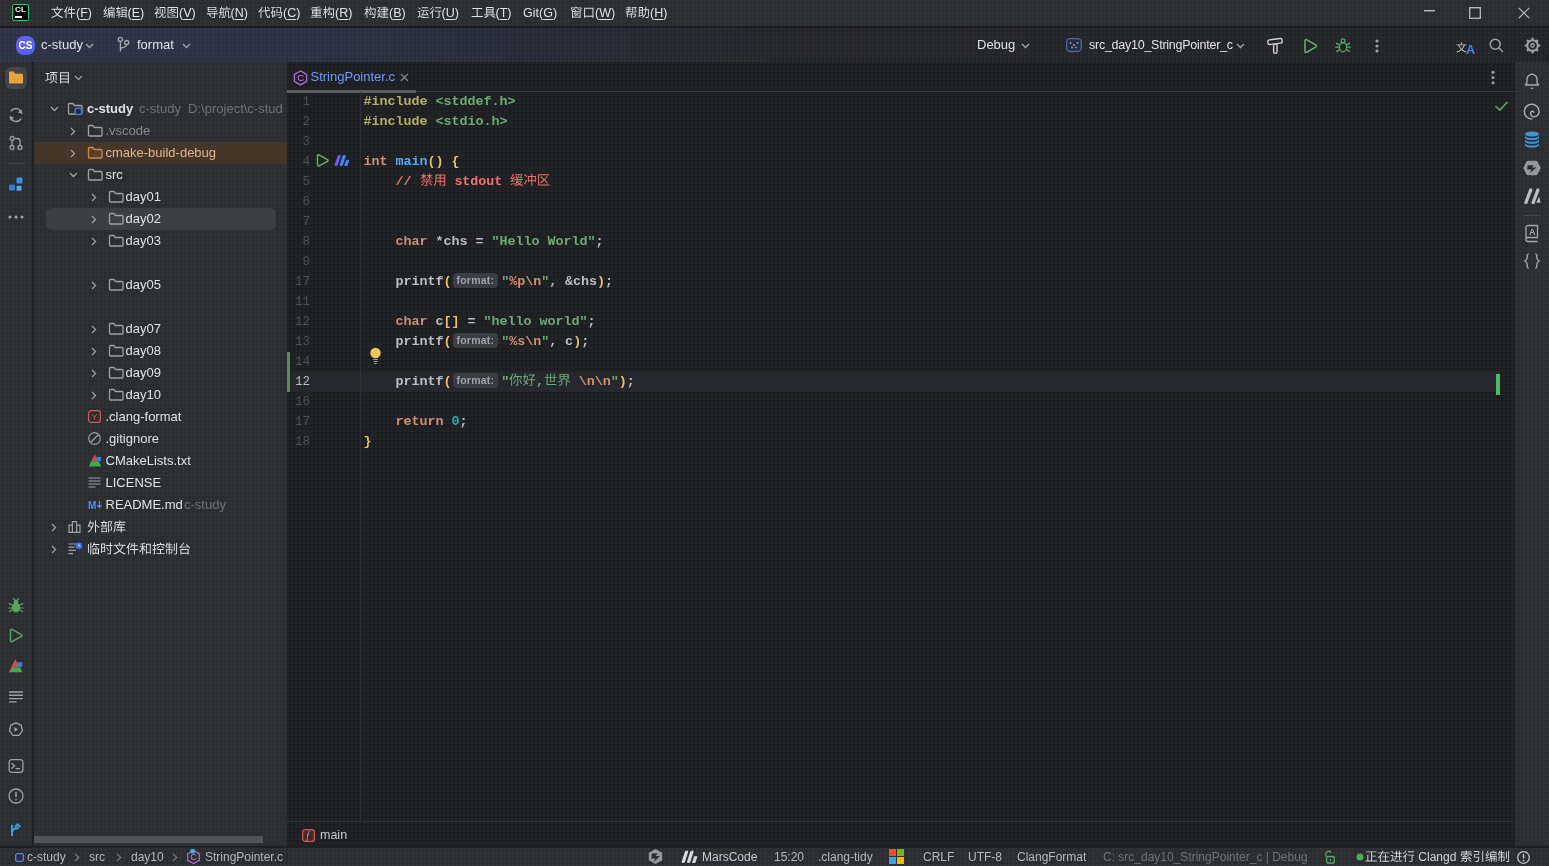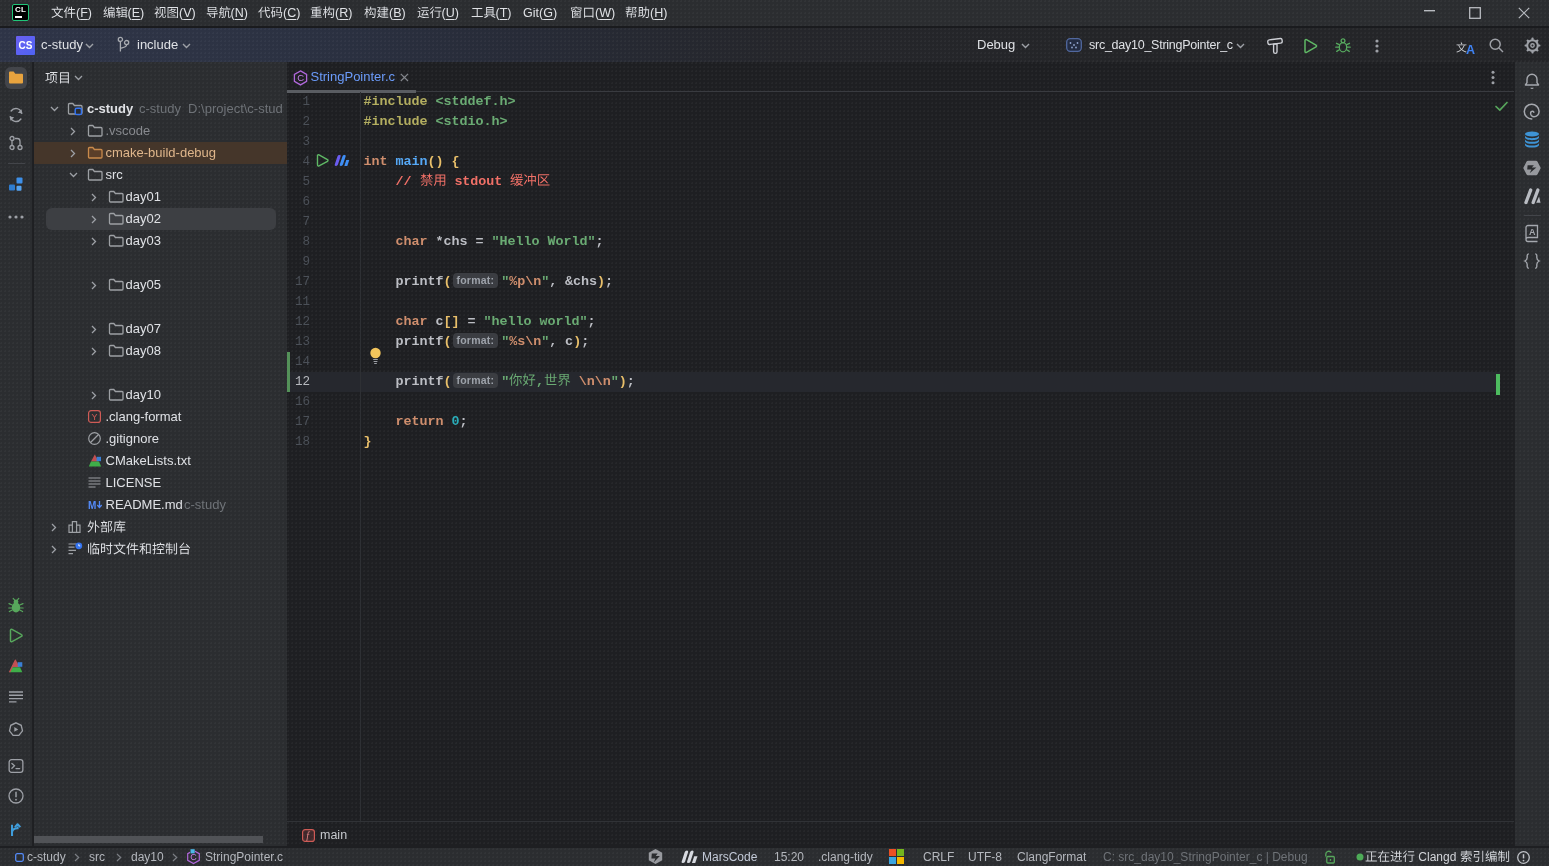--- a/index.html
+++ b/index.html
@@ -9,21 +9,21 @@
 .dots{background-image:var(--dots);background-size:4px 4px}
 
 #titlebar{left:0;top:0;width:1549px;height:26px;background-color:#2b2d30}
 #titlebar .mi{position:absolute;top:0;height:26px;line-height:27px;font-size:12.5px;color:#dfe1e5;white-space:nowrap}
 #titlebar .mi u{text-decoration-thickness:1px;text-underline-offset:2px}
 #cllogo{left:12px;top:4px;width:17px;height:17px;background:#000;border:1.6px solid #20c579;border-radius:2px;color:#fff;font-size:8px;font-weight:bold;text-align:left;line-height:10px;padding-left:2px;letter-spacing:0.3px}
 #cllogo i{display:block;width:6.5px;height:1.7px;background:#fff;margin-top:1px}
 
 #toolbar{left:0;top:26px;width:1549px;height:36px;background-color:#242528;background-image:var(--dots),linear-gradient(90deg,rgba(46,52,71,1) 0px,rgba(45,51,68,1) 200px,rgba(42,48,64,1) 350px,rgba(39,43,55,1) 520px,rgba(37,38,43,1) 780px,rgba(36,37,40,0) 1100px);background-size:4px 4px,auto;border-top:2px solid #1a1b1e}
 #toolbar .t{position:absolute;top:0;height:34px;line-height:34px;font-size:13px;color:#dfe1e5;white-space:nowrap}
-#csbadge{left:16px;top:8px;width:19px;height:19px;border-radius:1px;background:linear-gradient(135deg,#6a60f2,#4e63f3);color:#fff;font-size:10px;font-weight:bold;text-align:center;line-height:19px}
+#csbadge{left:16px;top:8px;width:19px;height:19px;border-radius:8px;background:linear-gradient(135deg,#6a60f2,#4e63f3);color:#fff;font-size:10px;font-weight:bold;text-align:center;line-height:19px}
 
 #lstrip{left:0;top:62px;width:33px;height:784px;background-color:#2b2d30;border-right:1px solid #1f2023}
 #rstrip{left:1514px;top:62px;width:35px;height:784px;background-color:#2b2d30;border-left:1px solid #1f2023}
 .sic{position:absolute;left:50%;transform:translateX(-50%)}
 
 #panel{left:34px;top:62px;width:253px;height:784px;background-color:#2b2d30;overflow:hidden}
 #panel .hdr{position:absolute;left:11px;top:5px;height:22px;line-height:22px;font-size:13px;color:#dfe1e5}
 .trow{position:absolute;left:0;height:22px;width:253px;font-size:13px;color:#dfe1e5;line-height:22px;white-space:nowrap}
 .trow .el{position:absolute;top:0;height:22px;display:flex;align-items:center}
 .grey{color:#6e7277}
@@ -162,21 +162,21 @@
  <span class="t" style="left:41px;font-weight:500">c-study</span>
  <svg class="abs" style="left:85px;top:15px" width="9" height="6">
       <path d="M1 1 L4.5 4.5 L8 1" stroke="#9da0a6" stroke-width="1.4" fill="none"></path>
     </svg>
  <svg class="abs" style="left:117px;top:8px" width="13" height="16" fill="none" stroke="#a8abb1" stroke-width="1.3">
       <circle cx="3.4" cy="3.4" r="2.1"></circle>
       <circle cx="9.6" cy="6.6" r="2.1"></circle>
       <path d="M3.4 5.6 V15.5"></path>
       <path d="M9.6 8.8 c0 2.6-2.6 2.6-6.2 3.4"></path>
     </svg>
- <span class="t" style="left:137px">include</span>
+ <span class="t" style="left:137px">format</span>
  <svg class="abs" style="left:182px;top:15px" width="9" height="6">
       <path d="M1 1 L4.5 4.5 L8 1" stroke="#9da0a6" stroke-width="1.4" fill="none"></path>
     </svg>
 
  <span class="t" style="left:977px">Debug</span>
  <svg class="abs" style="left:1021px;top:15px" width="9" height="6">
       <path d="M1 1 L4.5 4.5 L8 1" stroke="#9da0a6" stroke-width="1.4" fill="none"></path>
     </svg>
  <svg class="abs" style="left:1066px;top:10px" width="16" height="14">
       <rect x="0.7" y="0.7" width="14.6" height="12.6" rx="3.5" fill="#232c42" stroke="#51689f" stroke-width="1.3"></rect>
@@ -427,20 +427,29 @@
       <span class="el" style="left:91.5px;color:#dfe1e5">day07</span>
     </div>
 <div class="trow" style="top:277.5px">
       <svg class="el" style="left:57px;top:7px;height:8px" width="6" height="9">
         <path d="M1 1 L4.5 4.5 L1 8" stroke="#9da0a6" stroke-width="1.3" fill="none"></path>
       </svg>
       <svg class="el" style="left:75px;top:4px" width="14.5" height="13">
         <path d="M0.5 2.5 a1 1 0 0 1 1-1 h3.3 l1.6 2 h6.6 a1 1 0 0 1 1 1 V11 a1 1 0 0 1-1 1 h-11.5 a1 1 0 0 1-1-1 Z" fill="none" stroke="#9da0a4" stroke-width="1.3"></path>
       </svg>
       <span class="el" style="left:91.5px;color:#dfe1e5">day08</span>
+    </div>
+<div class="trow" style="top:299.5px">
+      <svg class="el" style="left:57px;top:7px;height:8px" width="6" height="9">
+        <path d="M1 1 L4.5 4.5 L1 8" stroke="#9da0a6" stroke-width="1.3" fill="none"></path>
+      </svg>
+      <svg class="el" style="left:75px;top:4px" width="14.5" height="13">
+        <path d="M0.5 2.5 a1 1 0 0 1 1-1 h3.3 l1.6 2 h6.6 a1 1 0 0 1 1 1 V11 a1 1 0 0 1-1 1 h-11.5 a1 1 0 0 1-1-1 Z" fill="none" stroke="#9da0a4" stroke-width="1.3"></path>
+      </svg>
+      <span class="el" style="left:91.5px;color:#dfe1e5">day09</span>
     </div>
 <div class="trow" style="top:321.5px">
       <svg class="el" style="left:57px;top:7px;height:8px" width="6" height="9">
         <path d="M1 1 L4.5 4.5 L1 8" stroke="#9da0a6" stroke-width="1.3" fill="none"></path>
       </svg>
       <svg class="el" style="left:75px;top:4px" width="14.5" height="13">
         <path d="M0.5 2.5 a1 1 0 0 1 1-1 h3.3 l1.6 2 h6.6 a1 1 0 0 1 1 1 V11 a1 1 0 0 1-1 1 h-11.5 a1 1 0 0 1-1-1 Z" fill="none" stroke="#9da0a4" stroke-width="1.3"></path>
       </svg>
       <span class="el" style="left:91.5px;color:#dfe1e5">day10</span>
     </div>

